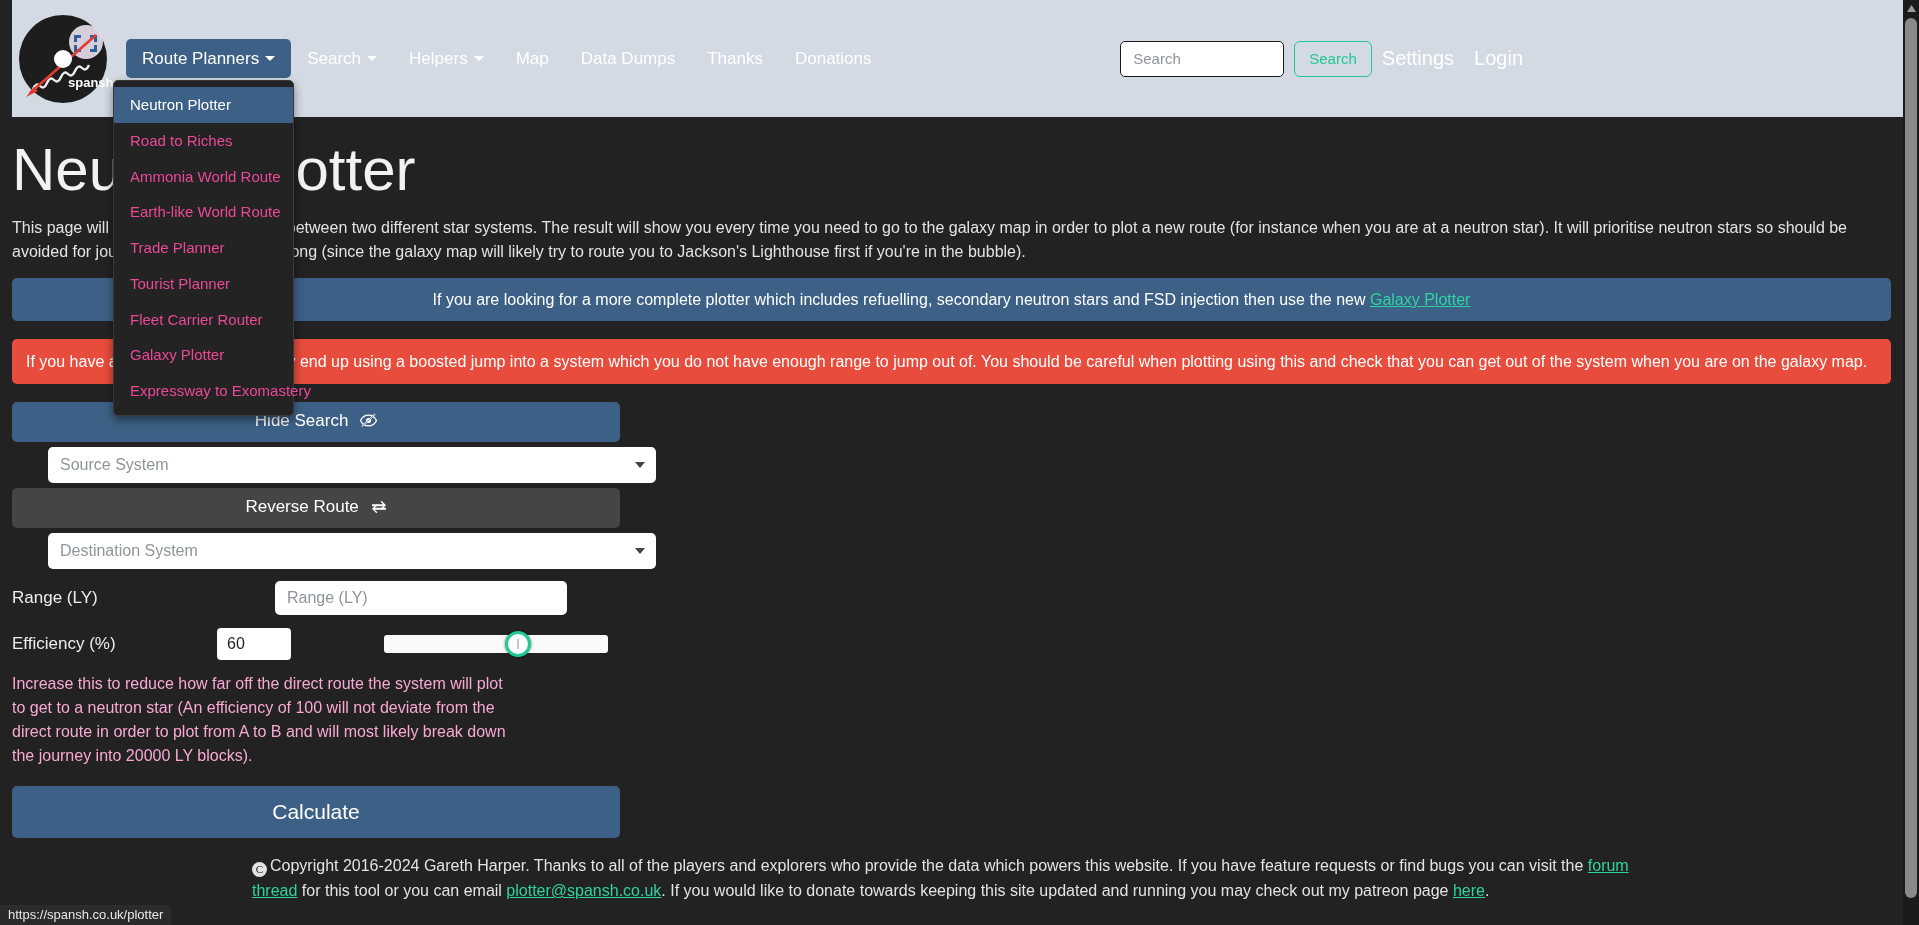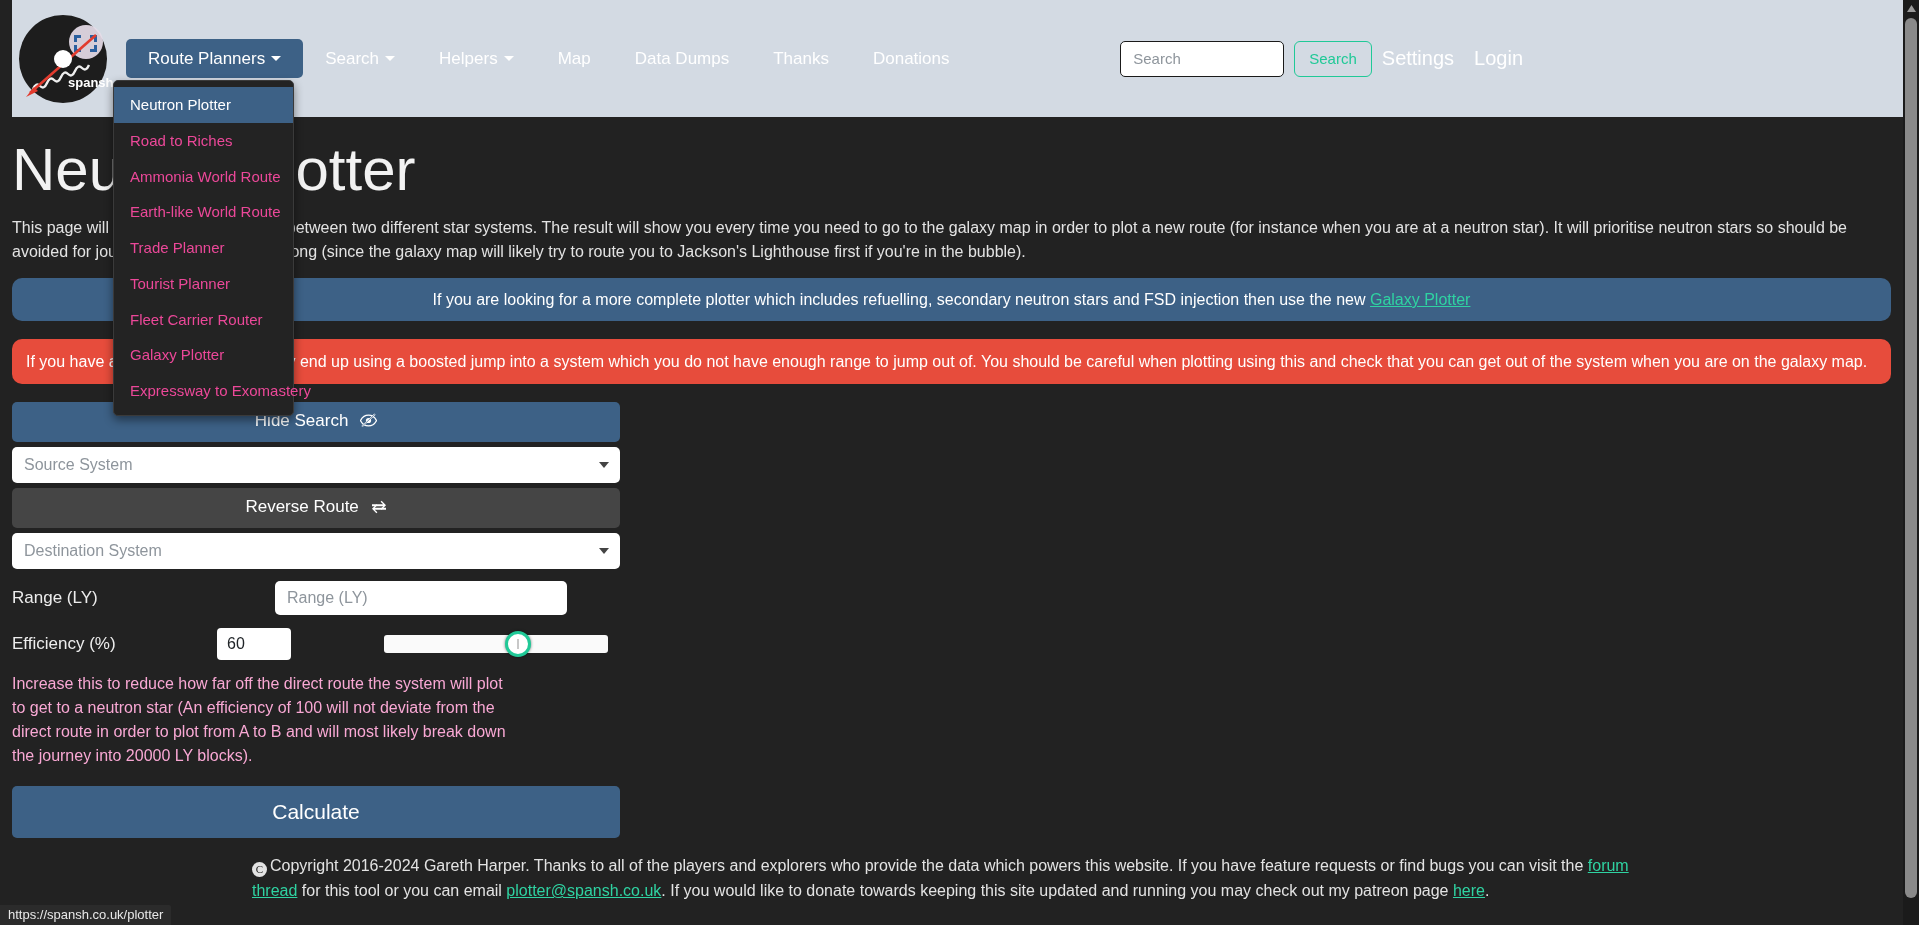--- a/index.html
+++ b/index.html
@@ -70,21 +70,21 @@
   
   .nav-links {
     display: flex;
     align-items: center;
     gap: 0px;
     position: relative;
   }
   .nav-item {
     color: #ffffff;
     font-size: 17px;
-    padding: 9px 22px;
+    padding: 9px 16px;
     border-radius: 5px;
     white-space: nowrap;
     cursor: pointer;
     line-height: 1.25;
   }
   .nav-item.active {
     background: #3d6186;
   }
   .caret {
     display: inline-block;
@@ -174,21 +174,21 @@
   }
   #intro-paragraph {
     font-size: 16px;
     line-height: 1.5;
     margin: 0 0 14px 0;
     max-width: 1880px;
     color: #e3e3e3;
   }
 
   .alert {
-    border-radius: 10px;
+    border-radius: 5px;
     padding: 11px 14px;
     font-size: 16px;
     line-height: 1.45;
     margin-bottom: 18px;
   }
   .alert-info {
     background: #3d6186;
     color: #ffffff;
     text-align: center;
     padding: 10px 14px;
@@ -229,20 +229,21 @@
     position: relative;
     width: 100%;
     height: 36px;
     background: #ffffff;
     border-radius: 5px;
     margin-bottom: 5px;
     display: flex;
     align-items: center;
     padding: 0 12px;
     cursor: pointer;
+    margin-left: 36px;
   }
   .select-box .ph { color: #8e959c; font-size: 16px; }
   .select-box .arrow {
     position: absolute; right: 11px; top: 50%;
     margin-top: -3px;
     border-left: 5px solid transparent;
     border-right: 5px solid transparent;
     border-top: 6px solid #444;
   }
 

